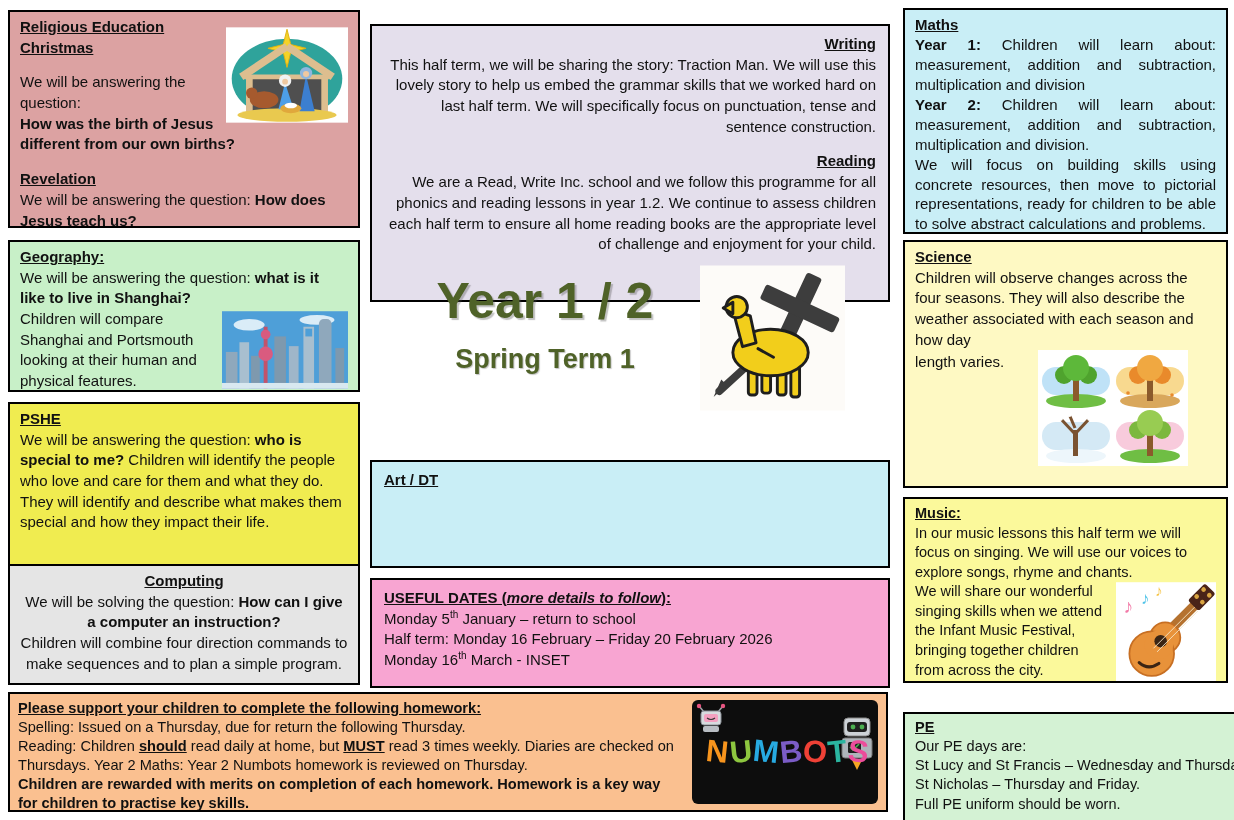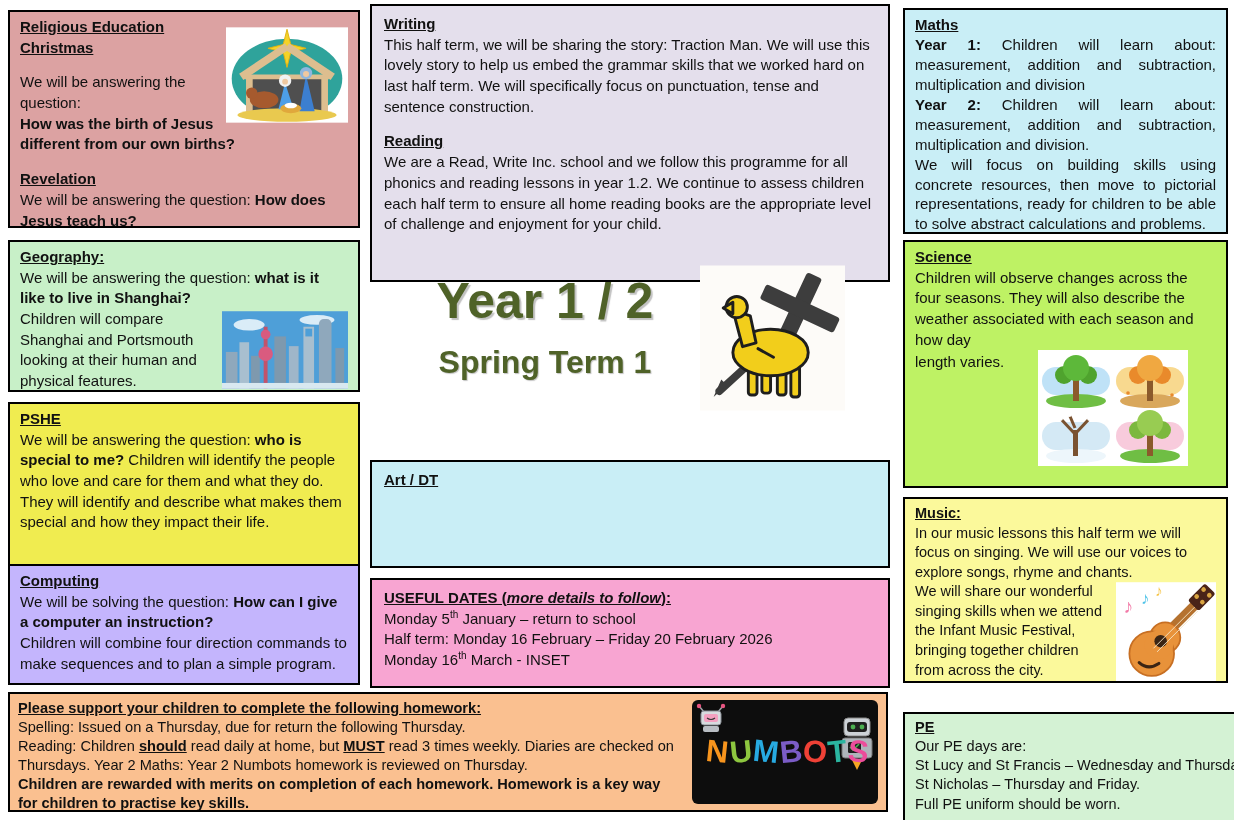--- a/index.html
+++ b/index.html
@@ -17,32 +17,32 @@
   .bu { font-weight:bold; text-decoration:underline; }
   .it { font-style:italic;text-align:center; }
   .sp14 { height:14px; }
   sup { font-size:10px; line-height:0; vertical-align:super; }
   .just { text-align:justify; }
 
   #box-re      { left:8px;   top:10px;  width:352px; height:218px; }
   #box-geo     { left:8px;   top:240px; width:352px; height:152px; }
   #box-pshe    { left:8px;   top:402px; width:352px; height:188px; }
   #box-comp    { left:8px;   top:564px; width:352px; height:121px; }
-  #box-writing { left:370px; top:4px;   width:520px; height:278px; }
+  #box-writing { left:370px; top:24px;   width:520px; height:278px;text-align:right; }
   #box-art     { left:370px; top:460px; width:520px; height:108px; }
   #box-dates   { left:370px; top:578px; width:520px; height:110px; }
   #box-maths   { left:903px; top:8px;   width:325px; height:226px; line-height:1.33; }
   #box-science { left:903px; top:240px; width:325px; height:248px; }
   #box-music   { left:903px; top:497px; width:325px; height:186px; font-size:14.5px; line-height:1.35; }
   #box-pe      { left:903px; top:692px; width:368px; height:120px; font-size:14.5px; line-height:1.32; padding-top:4px;margin-top:20px; }
   #box-hw      { left:8px;   top:692px; width:880px; height:120px; font-size:14.6px; line-height:1.3; display:flex; padding:5px 8px; }
 
   #title-block { position:absolute; left:385px; top:272px; width:320px; text-align:center; }
   .title-main { font-size:50px; font-weight:bold; text-shadow:2px 2px 1px rgba(80,80,80,0.35); }
-  .title-sub  { font-size:32px; font-weight:bold; margin-top:14px; text-shadow:1px 1px 1px rgba(80,80,80,0.35); }
+  .title-sub  { font-size:27px; font-weight:bold; margin-top:14px; text-shadow:1px 1px 1px rgba(80,80,80,0.35); }
   #lamb-wrap { position:absolute; left:700px; top:264px; width:145px; height:148px; }
   .float-r { float:right; }
   .nativity { margin:10px 0 4px 8px; }
   .shanghai { margin:2px 0 2px 8px; }
   .ukulele  { margin:0 0 2px 6px; }
 
   .sci-row { display:flex; justify-content:space-between; align-items:flex-start; }
   .sci-row > span { padding-top:2px; }
   .seasons { margin-right:28px; }
 
@@ -117,21 +117,21 @@
       </svg>
       <div>Children will compare Shanghai and Portsmouth looking at their human and physical features.</div>
     </div>
   </div>
 
   <div class="box" id="box-pshe" style="background-color: rgb(240, 236, 80);">
     <div class="hd">PSHE</div>
     <div><span>We will be answering the question: </span><span class="b">who is special to me?</span><span> Children will identify the people who love and care for them and what they do. They will identify and describe what makes them special and how they impact their life.</span></div>
   </div>
 
-  <div class="box" id="box-comp" style="background-color: #c4b5fd;">
+  <div class="box" id="box-comp" style="background-color: #e5e5e5; text-align: center;">
     <div class="hd">Computing</div>
     <div><span>We will be solving the question: </span><span class="b">How can I give a computer an instruction?</span></div>
     <div>Children will combine four direction commands to make sequences and to plan a simple program.</div>
   </div>
 
   <div class="box" id="box-writing" style="padding: 8px 12px; background-color: rgb(228, 223, 236);">
     <div class="hd">Writing</div>
     <div>This half term, we will be sharing the story: Traction Man. We will use this lovely story to help us embed the grammar skills that we worked hard on last half term. We will specifically focus on punctuation, tense and sentence construction.</div>
     <div class="sp14"></div>
     <div class="hd">Reading</div>
@@ -176,21 +176,21 @@
     <div><span>Monday 16</span><sup>th</sup><span> March - INSET</span></div>
   </div>
 
   <div class="box" id="box-maths" style="background-color: rgb(201, 238, 246);">
     <div class="hd">Maths</div>
     <div class="just"><span class="b">Year 1:</span><span> Children will learn about: measurement, addition and subtraction, multiplication and division</span></div>
     <div class="just"><span class="b">Year 2:</span><span> Children will learn about: measurement, addition and subtraction, multiplication and division.</span></div>
     <div class="just">We will focus on building skills using concrete resources, then move to pictorial representations, ready for children to be able to solve abstract calculations and problems.</div>
   </div>
 
-  <div class="box" id="box-science" style="background-color: #bef264;">
+  <div class="box" id="box-science" style="background-color: #fef9c3;">
     <div class="hd">Science</div>
     <div>Children will observe changes across the four seasons. They will also describe the weather associated with each season and how day</div>
     <div class="sci-row">
       <span>length varies.</span>
       <svg class="seasons" width="150" height="116" viewBox="0 0 150 116">
         <rect x="0" y="0" width="150" height="116" fill="#ffffff"></rect>
         <g transform="translate(4,3)">
           <rect x="0" y="14" width="68" height="28" rx="14" fill="#BFE2F7"></rect>
           <ellipse cx="34" cy="48" rx="30" ry="7" fill="#6FBE44"></ellipse>
           <rect x="31" y="26" width="6" height="22" fill="#8B5A2B"></rect>

